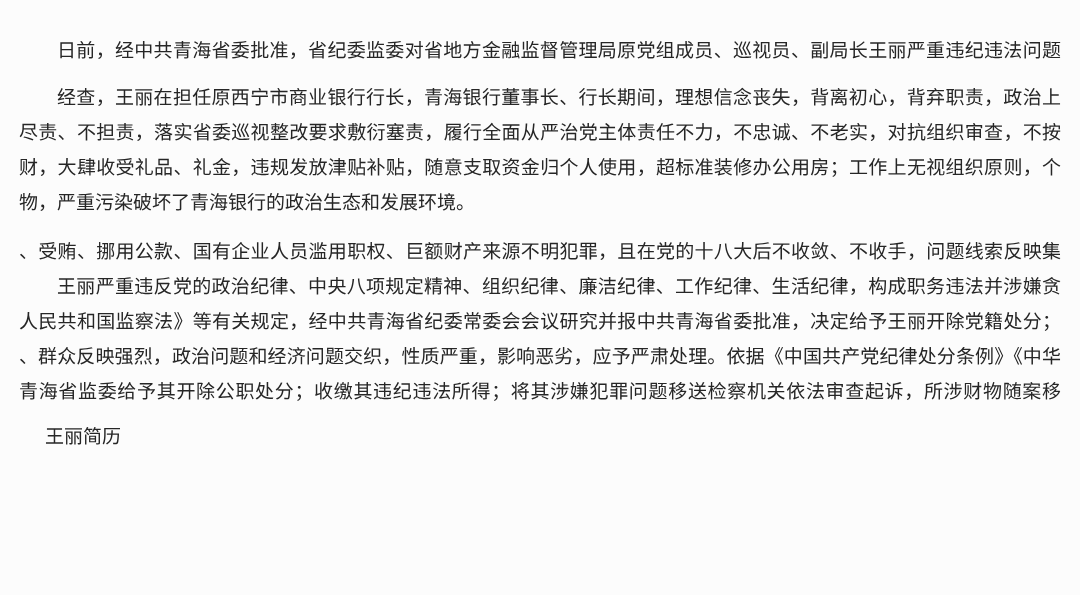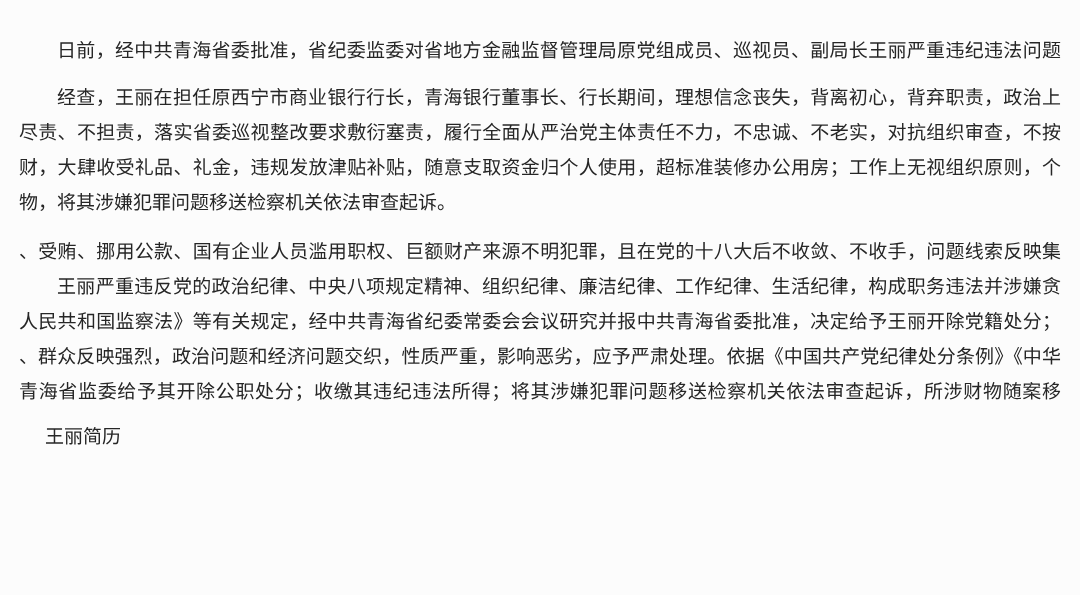--- a/index.html
+++ b/index.html
@@ -49,21 +49,21 @@
 
 <div class="article" style="color: rgb(38, 38, 38);">
 
   <div class="para p0">
       <div class="line fill indent">日前，经中共青海省委批准，省纪委监委对省地方金融监督管理局原党组成员、巡视员、副局长王丽严重违纪违法问题进</div>
     </div>
     <div class="para p1">
       <div class="line fill indent">经查，王丽在担任原西宁市商业银行行长，青海银行董事长、行长期间，理想信念丧失，背离初心，背弃职责，政治上不</div>
       <div class="line fill">尽责、不担责，落实省委巡视整改要求敷衍塞责，履行全面从严治党主体责任不力，不忠诚、不老实，对抗组织审查，不按规</div>
       <div class="line fill">财，大肆收受礼品、礼金，违规发放津贴补贴，随意支取资金归个人使用，超标准装修办公用房；工作上无视组织原则，个人决</div>
-      <div class="line">物，将其涉嫌犯罪问题移送检察机关依法审查起诉。</div>
+      <div class="line">物，严重污染破坏了青海银行的政治生态和发展环境。</div>
     </div>
     <div class="para p2">
       <div class="line fill">、受贿、挪用公款、国有企业人员滥用职权、巨额财产来源不明犯罪，且在党的十八大后不收敛、不收手，问题线索反映集中</div>
       <div class="line fill indent">王丽严重违反党的政治纪律、中央八项规定精神、组织纪律、廉洁纪律、工作纪律、生活纪律，构成职务违法并涉嫌贪污</div>
       <div class="line fill">人民共和国监察法》等有关规定，经中共青海省纪委常委会会议研究并报中共青海省委批准，决定给予王丽开除党籍处分；由</div>
       <div class="line fill">、群众反映强烈，政治问题和经济问题交织，性质严重，影响恶劣，应予严肃处理。依据《中国共产党纪律处分条例》《中华</div>
       <div class="line fill">青海省监委给予其开除公职处分；收缴其违纪违法所得；将其涉嫌犯罪问题移送检察机关依法审查起诉，所涉财物随案移送。</div>
     </div>
     <div class="partial">王丽简历</div>
 </div>

